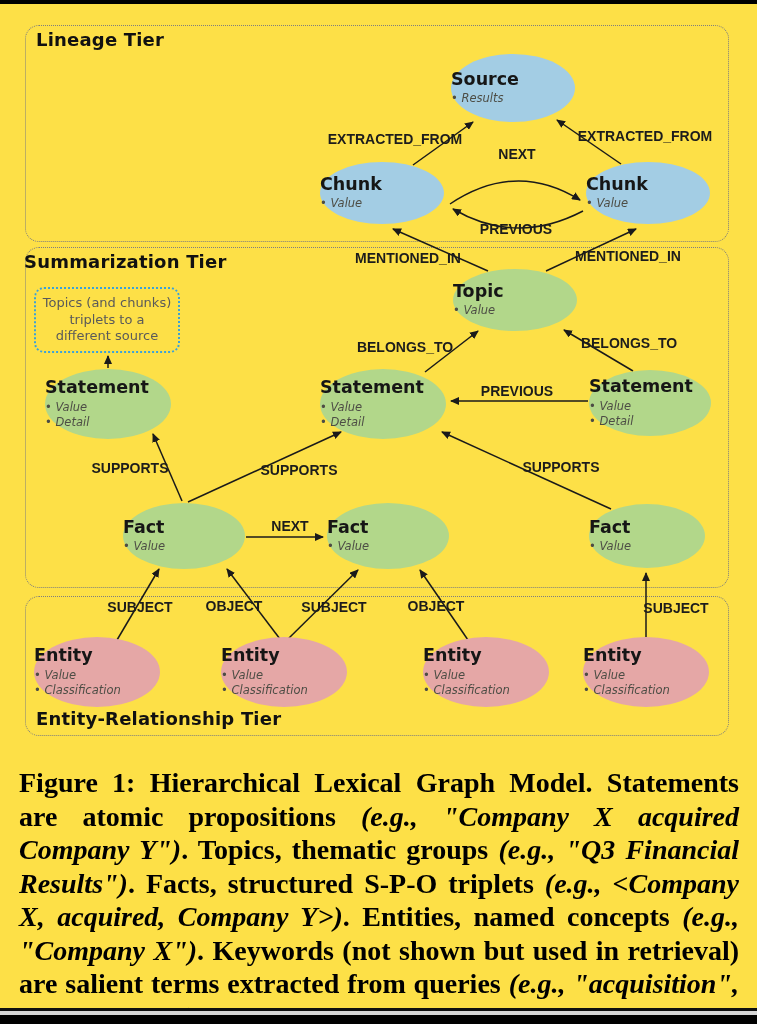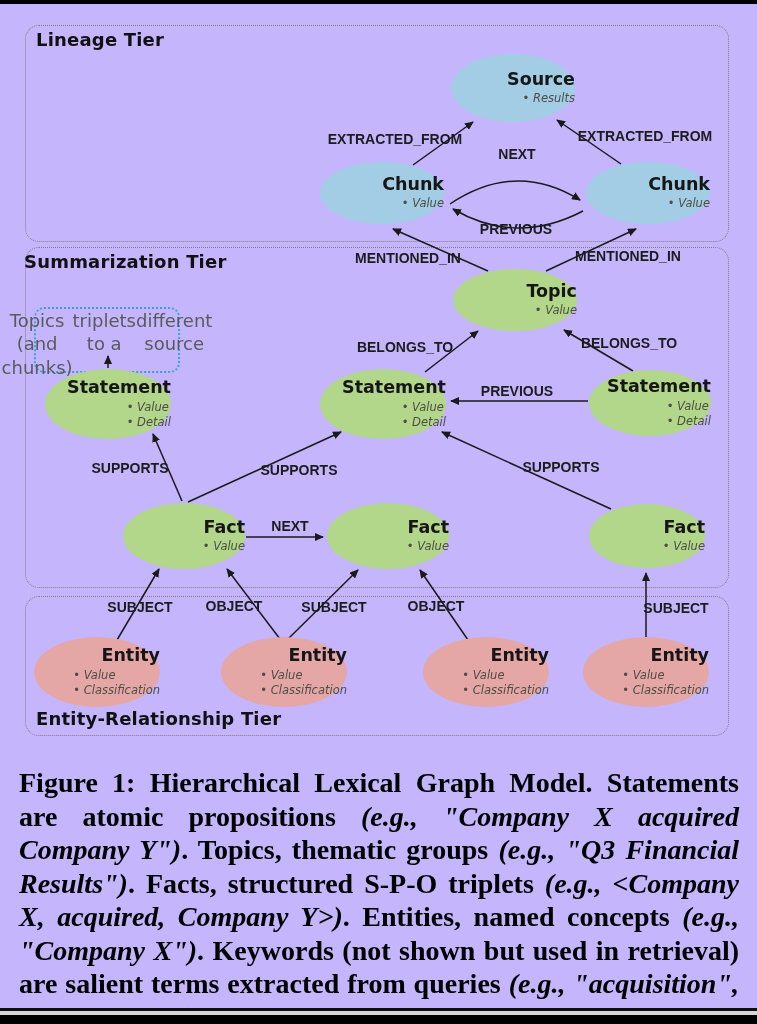--- a/index.html
+++ b/index.html
@@ -1,37 +1,37 @@
 <!DOCTYPE html>
 <html><head>
 <meta charset="utf-8">
 <style>
   html,body{margin:0;padding:0;background:#fff;}
-  .page{position:relative;width:757px;height:1024px;background:#c4b5fd;overflow:hidden;
+  .page{position:relative;width:757px;height:1024px;background:#fde047;overflow:hidden;
         font-family:"DejaVu Sans",sans-serif;}
   .topbar{position:absolute;left:0;top:0;width:757px;height:4px;background:#000;}
   .diagram{position:absolute;left:0;top:0;width:757px;height:760px;}
   .tier-box{position:absolute;border:1.7px dotted #7e7e7e;border-radius:14px;background:transparent;}
   .tier-label{position:absolute;font-weight:700;font-size:18px;color:#111;letter-spacing:.2px;}
   .edges{position:absolute;left:0;top:0;pointer-events:none;}
-  .node{position:absolute;border-radius:50%;display:flex;flex-direction:column;align-items:flex-end;
+  .node{position:absolute;border-radius:50%;display:flex;flex-direction:column;align-items:flex-start;
         justify-content:center;text-align:center;}
   .node .title{font-weight:700;font-size:17.5px;line-height:1.05;color:#161616;}
   .node .bullets{display:inline-block;text-align:left;margin-top:3px;}
   .node .bullet{font-style:italic;font-size:11.5px;line-height:1.3;color:#4d4d45;white-space:nowrap;}
   .node .bullet::before{content:"• ";}
   .blue{background:#a3cde4;}
   .green{background:#b2d78a;}
   .pink{background:#e5a7a6;}
   .edge-label{position:absolute;transform:translate(-50%,-50%);
         font-family:Liberation Sans, sans-serif;font-size:14px;font-weight:700;
         color:#1c1c1c;white-space:nowrap;}
   .note-box{position:absolute;left:34px;top:287px;width:142px;height:62px;
-        border:2.2px dotted #3aa2d9;border-radius:10px;display:flex;
-        justify-content:center;text-align:center;font-size:18px;line-height:1.3;color:#5a5a5a;margin-top:20px;}
+        border:2.2px dotted #3aa2d9;border-radius:10px;display:flex;flex-direction:column;
+        justify-content:center;text-align:center;font-size:13px;line-height:1.3;color:#5a5a5a;}
   .caption{position:absolute;left:19px;right:18px;top:766px;
         font-family:"Liberation Serif",serif;font-weight:700;font-size:28px;line-height:33.5px;
         color:#000;text-align:justify;}
   .caption .it{font-style:italic;}
   .rule-thin{position:absolute;left:0;top:1008px;width:757px;height:2.5px;background:#101010;}
   .rule-gap{position:absolute;left:0;top:1010.5px;width:757px;height:4.5px;background:#d6d6d6;}
   .rule-thick{position:absolute;left:0;top:1015px;width:757px;height:9px;background:#000;}
 </style>
 </head>
 <body>

